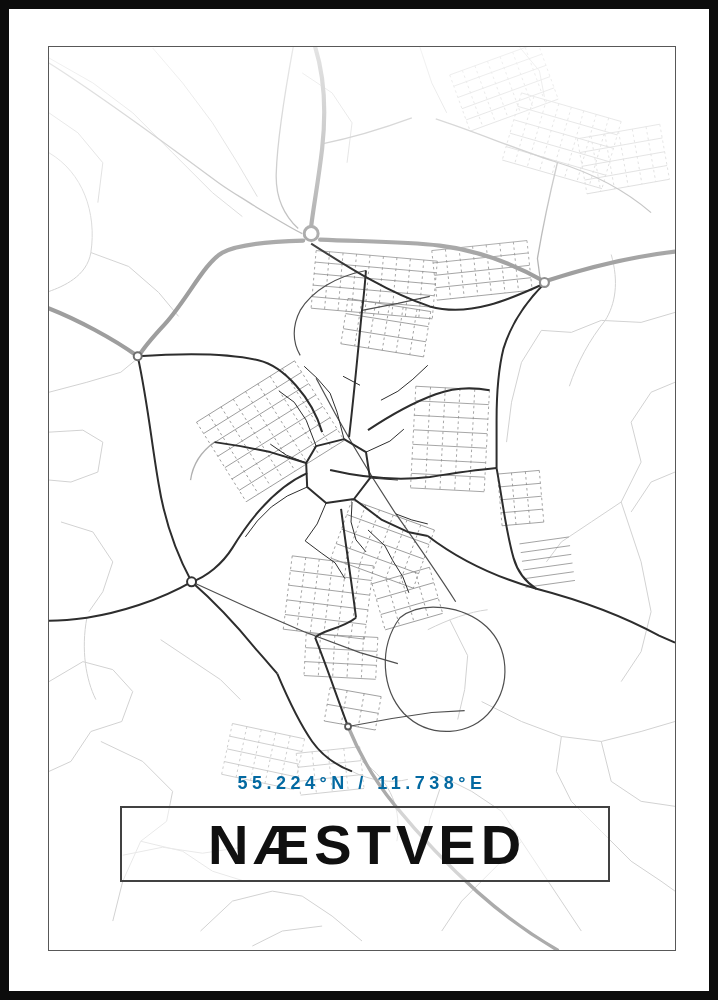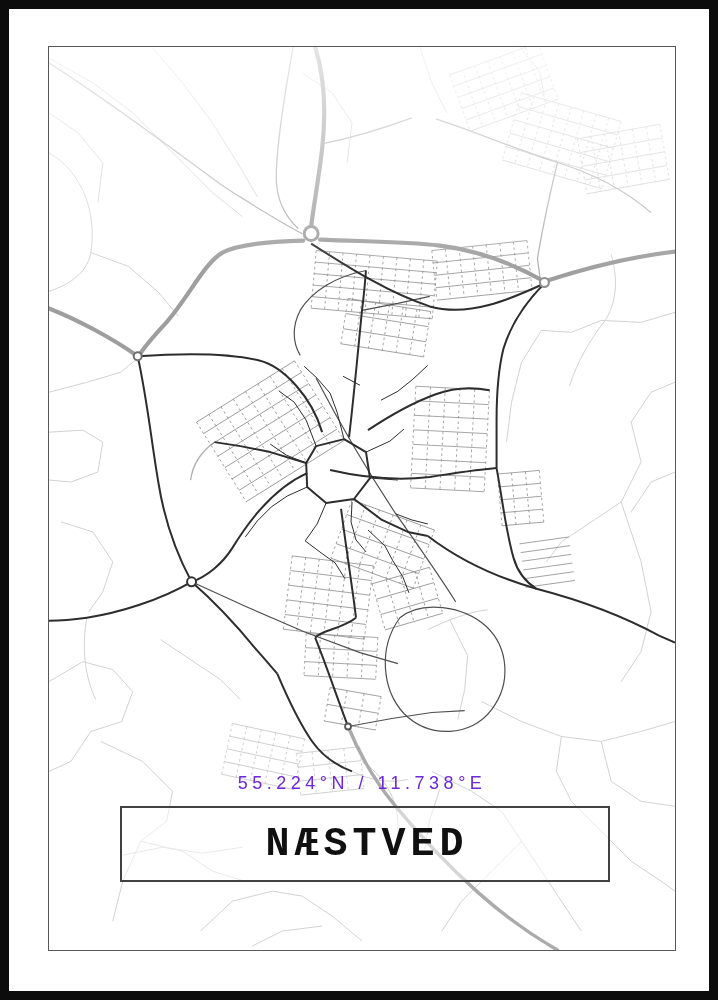--- a/index.html
+++ b/index.html
@@ -12,32 +12,32 @@
     position:absolute;inset:0;border:9px solid #0c0c0c;
     box-sizing:border-box;pointer-events:none;z-index:50;
   }
   .map-frame{
     position:absolute;left:48px;top:46px;width:628px;height:905px;
     border:1.5px solid #585858;box-sizing:border-box;overflow:hidden;background:#fff;
   }
   .map-frame svg{position:absolute;left:0;top:0;width:100%;height:100%;display:block;}
   .coords{
     position:absolute;left:48px;top:772px;width:628px;height:22px;line-height:22px;
-    text-align:center;font-size:18px;letter-spacing:4.5px;color:#6d28d9;
-    font-weight:400;z-index:20;white-space:nowrap;
+    text-align:center;font-size:18px;letter-spacing:4.5px;color:#0369a1;
+    font-weight:700;z-index:20;white-space:nowrap;
   }
   .title-box{
     position:absolute;left:120px;top:806px;width:490px;height:76px;
     border:2px solid #414141;box-sizing:border-box;
     background:rgba(255,255,255,0.5);
     display:flex;align-items:center;justify-content:center;z-index:20;
   }
   .title{
-    font-size:40px;font-weight:bold;letter-spacing:5px;color:#101010;
-    white-space:nowrap;transform:translateX(2px);font-family:Liberation Mono, monospace;
+    font-size:56px;font-weight:bold;letter-spacing:5px;color:#101010;
+    white-space:nowrap;transform:translateX(2px);
   }
 </style>
 </head>
 <body>
 
 <div class="poster">
 
   <div class="map-frame">
     <svg viewBox="48 46 628 905" preserveAspectRatio="none" xmlns="http://www.w3.org/2000/svg">
       <defs>

